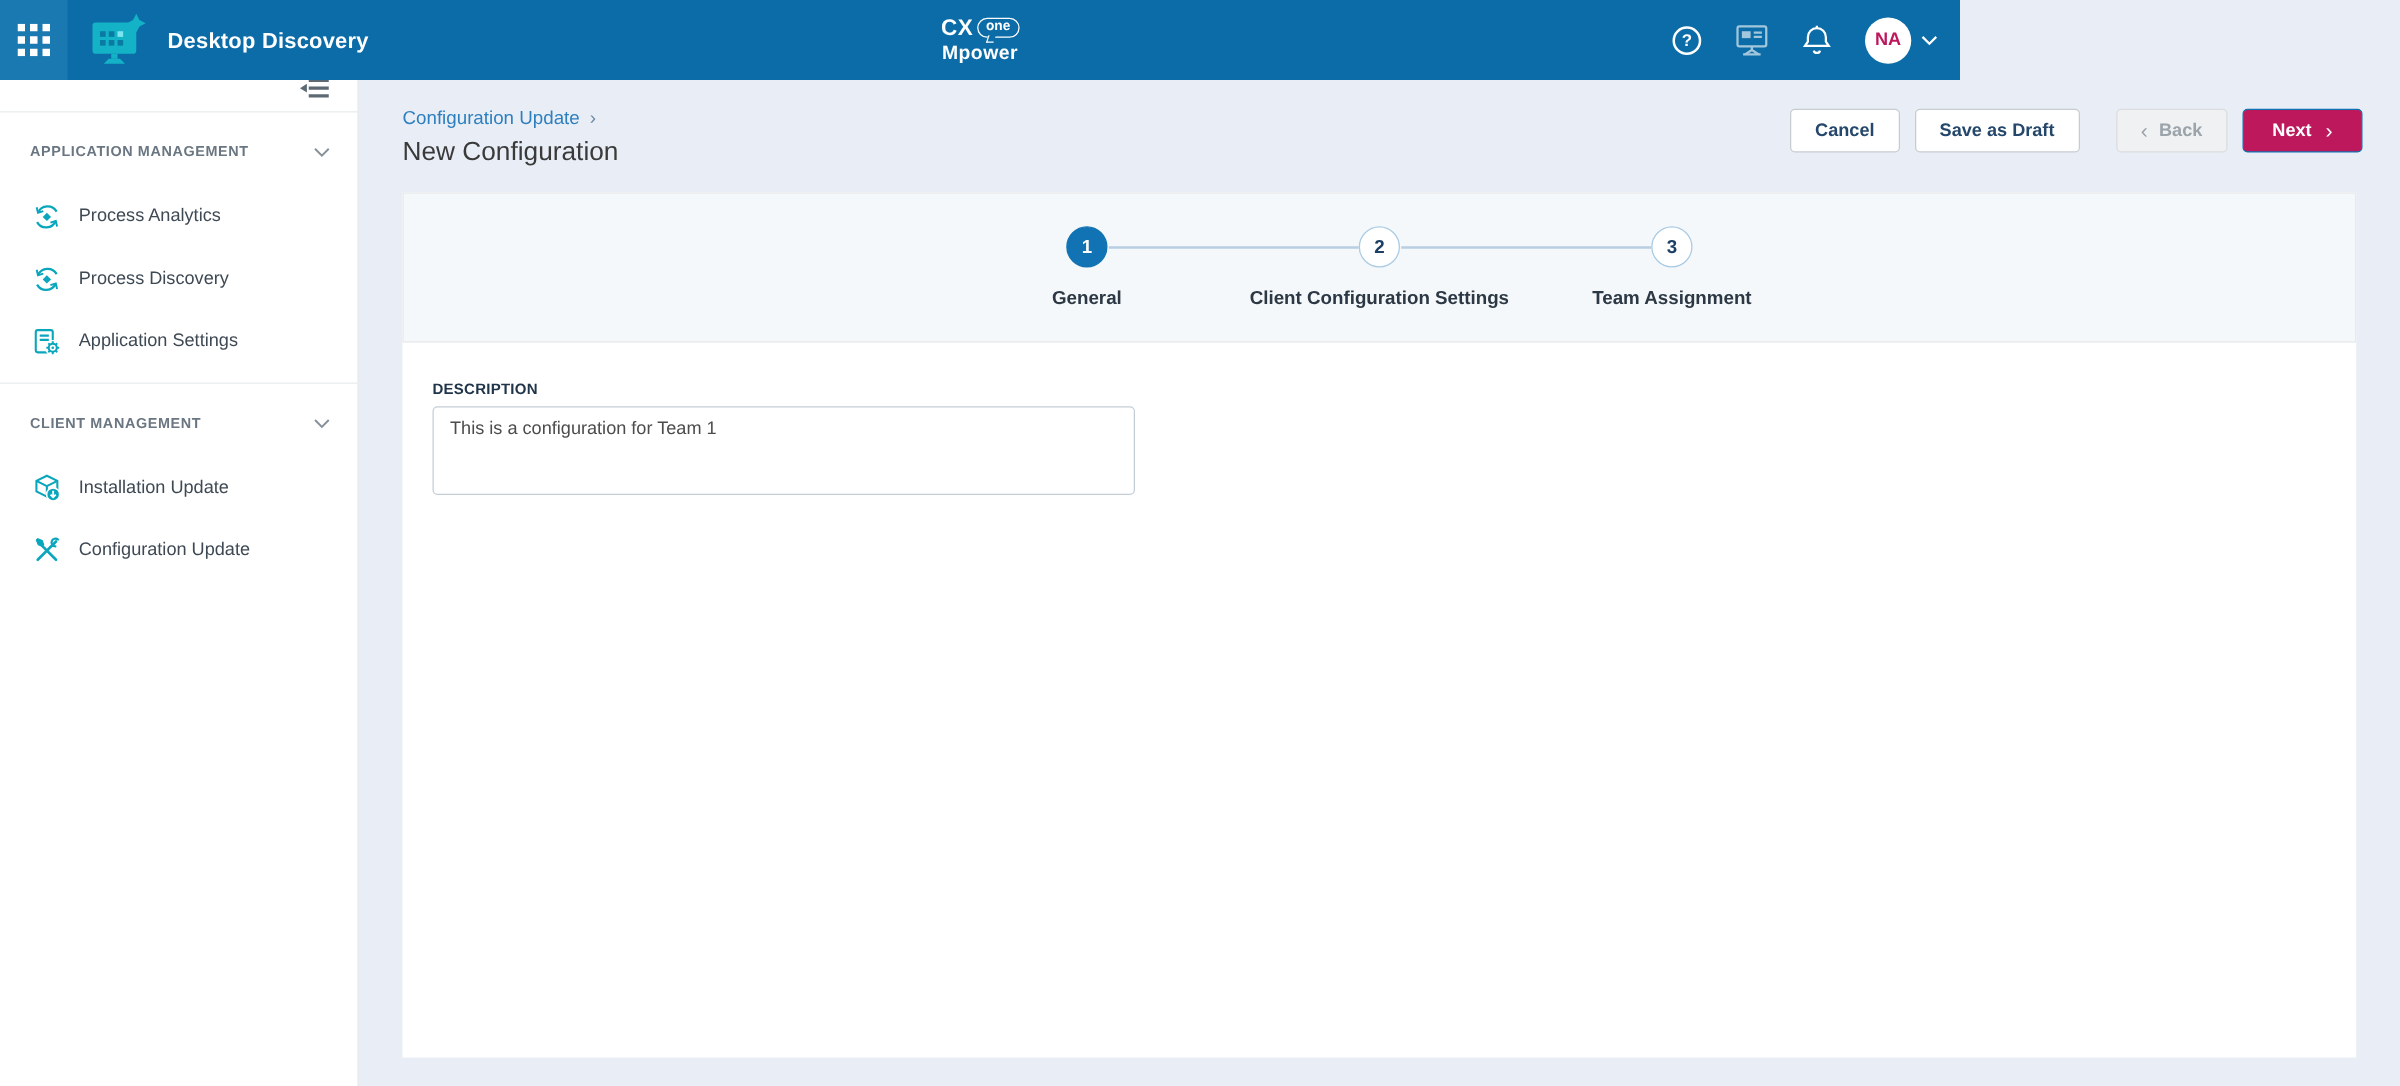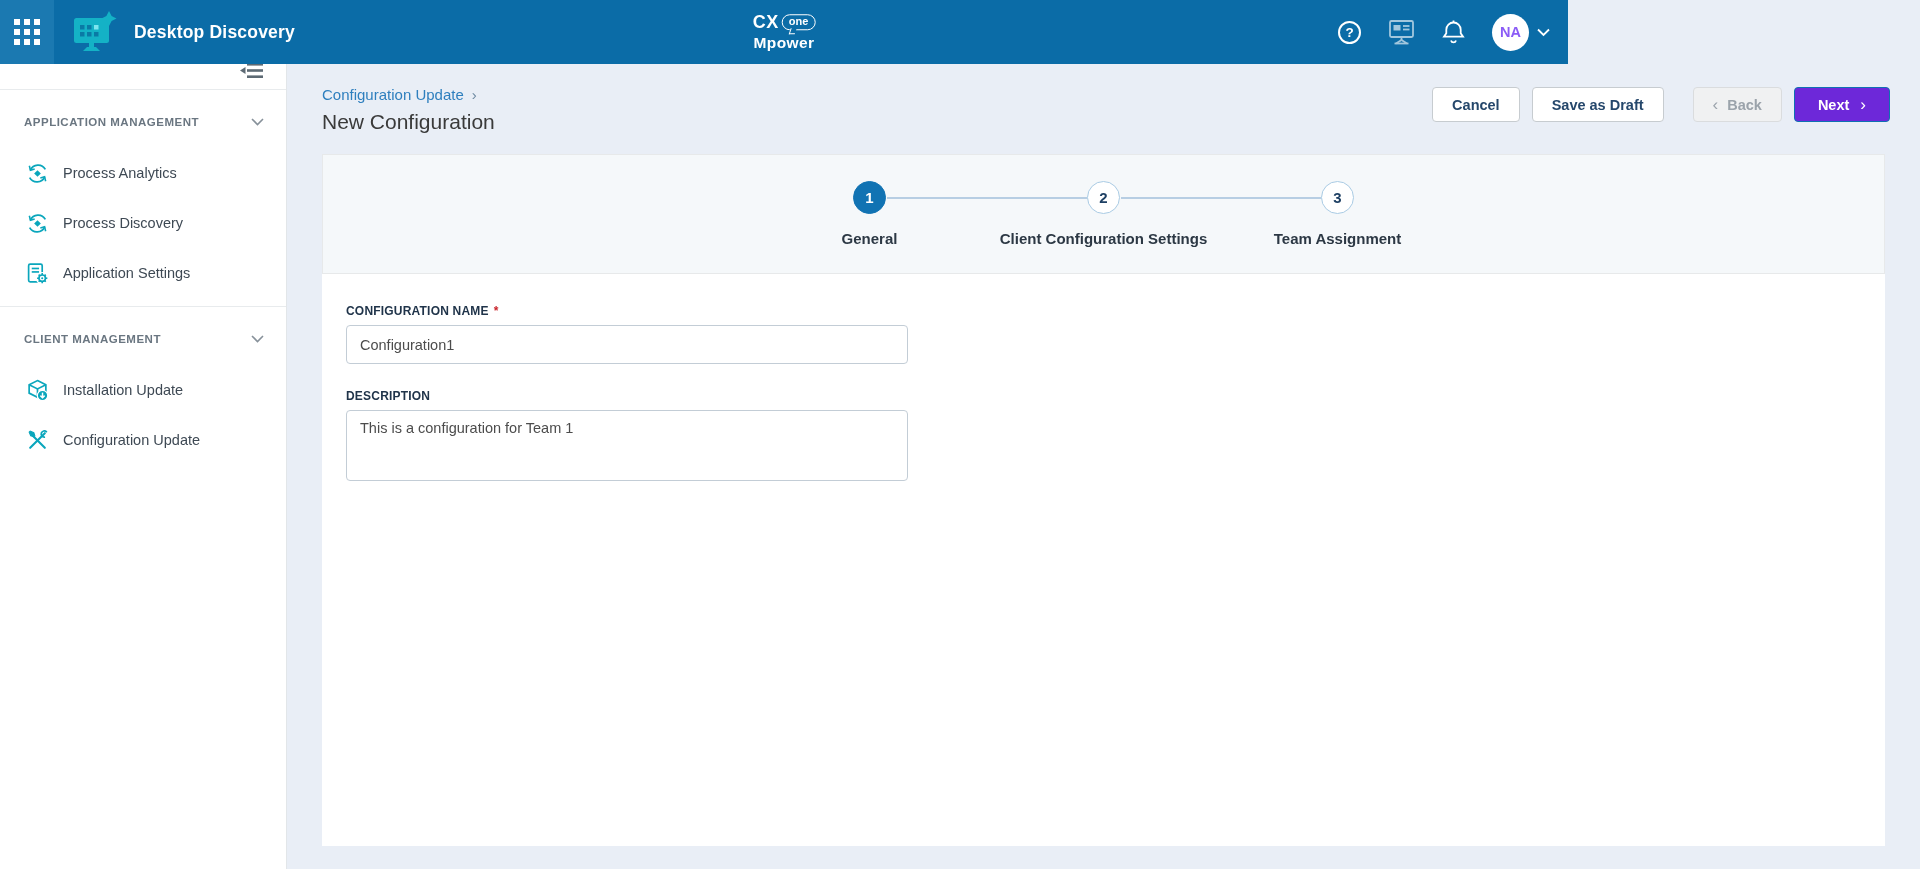--- a/index.html
+++ b/index.html
@@ -19,21 +19,21 @@
   .logo { position: absolute; left: 50%; top: 50%; transform: translate(-50%,-50%); color: #fff; text-align: center; line-height: 1; }
   .logo-line1 { display: flex; align-items: center; justify-content: center; gap: 3px; }
   .logo-cx { font-size: 18px; font-weight: 700; letter-spacing: .5px; }
   .one-bubble { font-size: 11px; font-weight: 700; border: 1.6px solid #fff; border-radius: 9px; padding: 1px 6px 2px; position: relative; }
   .one-bubble::after { content: ""; position: absolute; left: 7px; bottom: -5px; width: 5px; height: 5px; background: #0b6ca7; border-left: 1.6px solid #fff; border-bottom: 1.6px solid #fff; transform: skewX(-18deg); }
   .logo-line2 { font-size: 15.5px; font-weight: 700; margin-top: 4px; letter-spacing: .4px; }
   .topbar-right { margin-left: auto; display: flex; align-items: center; gap: 27px; padding-right: 18px; }
   .help-circle { width: 23px; height: 23px; border: 2px solid #fff; border-radius: 50%; color: #fff; font-size: 13.5px; font-weight: 700; display: flex; align-items: center; justify-content: center; cursor: pointer; }
   .icon-btn { display: flex; align-items: center; cursor: pointer; }
   .avatar-group { display: flex; align-items: center; gap: 8px; cursor: pointer; }
-  .avatar { width: 37px; height: 37px; border-radius: 50%; background: #fff; color: #8b5cf6; font-weight: 700; font-size: 14.5px; display: flex; align-items: center; justify-content: center; }
+  .avatar { width: 37px; height: 37px; border-radius: 50%; background: #fff; color: #be185d; font-weight: 700; font-size: 14.5px; display: flex; align-items: center; justify-content: center; }
 
   
   .sidebar { position: absolute; top: 52px; left: 0; bottom: 0; width: 287px; background: #fff; border-right: 1px solid #e2e6e9; }
   .sidebar-top { height: 38px; border-bottom: 1px solid #e8ebed; display: flex; align-items: center; justify-content: flex-end; padding-right: 22px; }
   .collapse-btn { cursor: pointer; display: flex; align-items: center; }
   .section-header { display: flex; align-items: center; justify-content: space-between; padding: 0 22px 0 24px; height: 32px; margin-top: 16px; cursor: pointer; }
   .section-label { font-size: 11.5px; font-weight: 700; color: #6a7681; letter-spacing: .5px; }
   .nav-group { margin-top: 10px; }
   .nav-item { display: flex; align-items: center; gap: 14px; padding-left: 26px; height: 50px; font-size: 14.5px; color: #3e4954; cursor: pointer; }
   .sidebar-divider { height: 1px; background: #e8ebed; margin-top: 8px; }
@@ -42,21 +42,21 @@
   .page-header { position: absolute; left: 322px; top: 86px; }
   .breadcrumb { display: flex; align-items: center; gap: 8px; font-size: 15px; }
   .breadcrumb-link { color: #2e7fbe; cursor: pointer; }
   .breadcrumb-sep { color: #6f8ba3; font-size: 15px; }
   .page-title { margin-top: 7px; font-size: 21px; color: #3a3a3a; font-weight: 400; }
 
   .header-buttons { position: absolute; top: 87px; right: 30px; display: flex; align-items: center; gap: 12px; padding-left: 41px; }
   .btn { height: 35px; border-radius: 4px; font-family: inherit; font-size: 14.5px; font-weight: 700; display: flex; align-items: center; justify-content: center; padding: 0 19px; cursor: pointer; }
   .btn-secondary { background: #fff; border: 1px solid #c7ccd0; color: #25476b; }
   .btn-disabled { background: #f0f1f2; border: 1px solid #dadcde; color: #9ba3ab; gap: 9px; margin-left: 17px; cursor: default; }
-  .btn-primary { background: #6d28d9; border: 1px solid #0f70b2; color: #fff; gap: 11px; padding: 0 23px; }
+  .btn-primary { background: #be185d; border: 1px solid #0f70b2; color: #fff; gap: 11px; padding: 0 23px; }
   .btn .chev { font-size: 17px; font-weight: 400; line-height: 1; }
 
   
   .card { position: absolute; left: 322px; top: 154px; width: 1563px; height: 692px; background: #fff; }
   .stepper-panel { height: 120px; background: #f5f8fa; border: 1px solid #e7e9ea; position: relative; }
   .stepper { width: 702px; height: 100%; margin: 0 auto; position: relative; }
   .step { position: absolute; top: 26px; width: 234px; text-align: center; cursor: pointer; }
   .step-circle { width: 33px; height: 33px; border-radius: 50%; margin: 0 auto; background: #fff; border: 1px solid #a9cbe4; color: #1d3f63; font-size: 15px; font-weight: 700; display: flex; align-items: center; justify-content: center; }
   .step.active .step-circle { background: #1173b3; border-color: #1173b3; color: #fff; }
   .step-label { margin-top: 16px; font-size: 15px; font-weight: 600; color: #2c3844; }
@@ -283,26 +283,19 @@
       <div class="step" style="left:468px;">
         <div class="step-circle">3</div>
         <div class="step-label">Team Assignment</div>
       </div>
     </div>
   </div>
 
   <div class="form">
     <div class="form-group">
       <div class="form-label">
-        <span>CONFIGURATION NAME</span>
-        <span class="required-mark">*</span>
-      </div>
-      <input type="text" class="text-field" value="Configuration1" style="">
-    </div>
-    <div class="form-group">
-      <div class="form-label">
         <span>DESCRIPTION</span>
       </div>
       <textarea class="textarea-field" style="">This is a configuration for Team 1</textarea>
     </div>
   </div>
 
 </div>
 
 </body></html>

